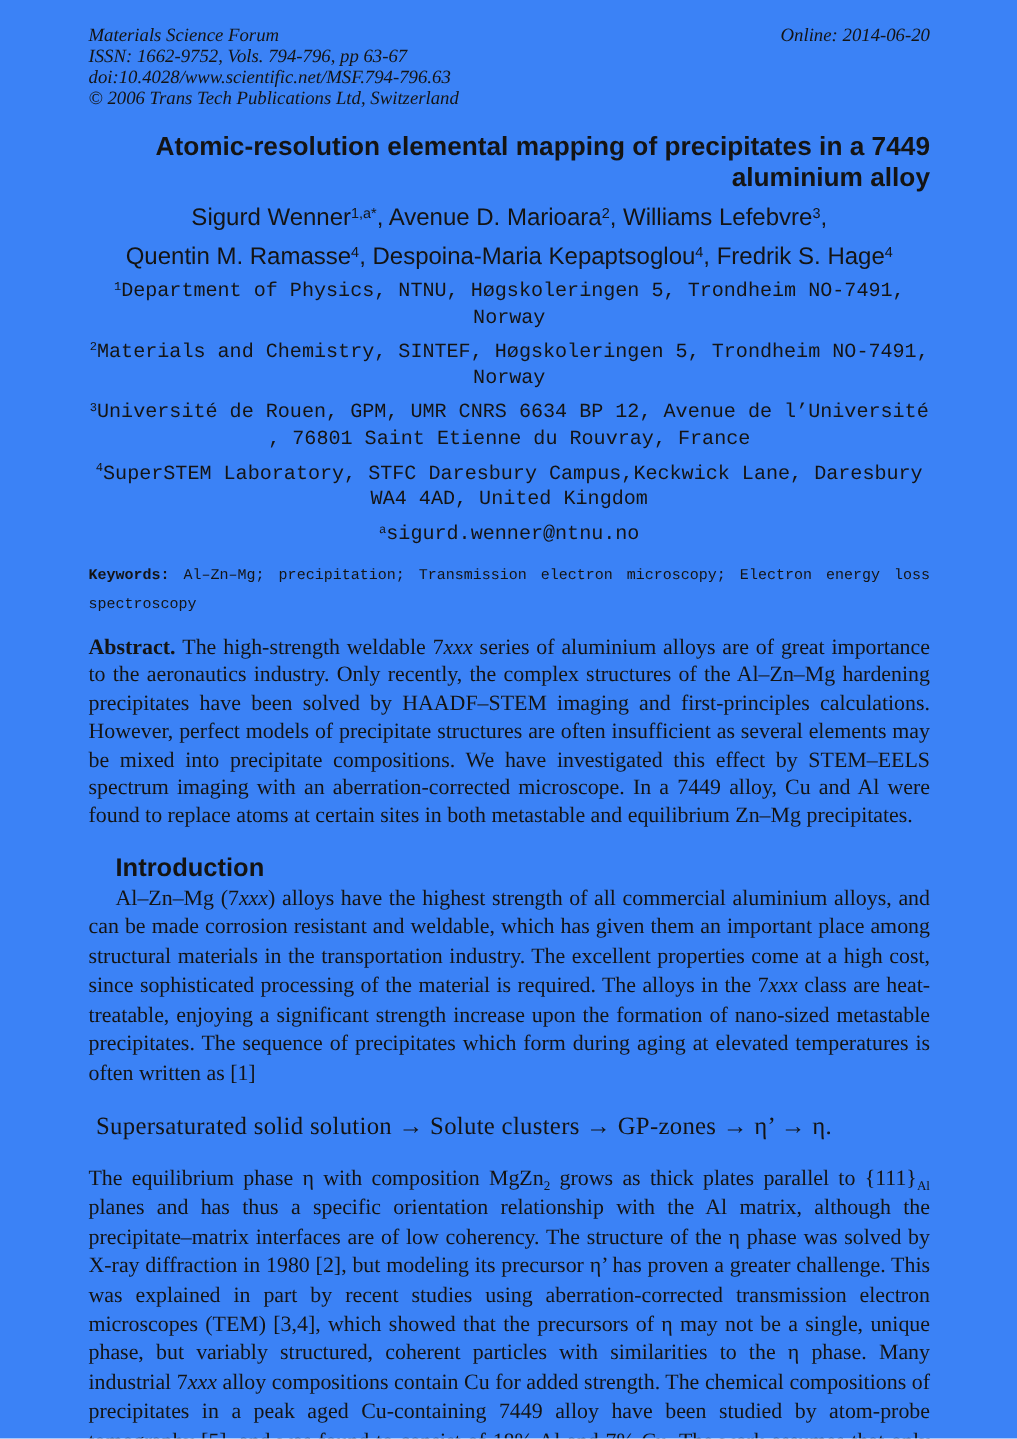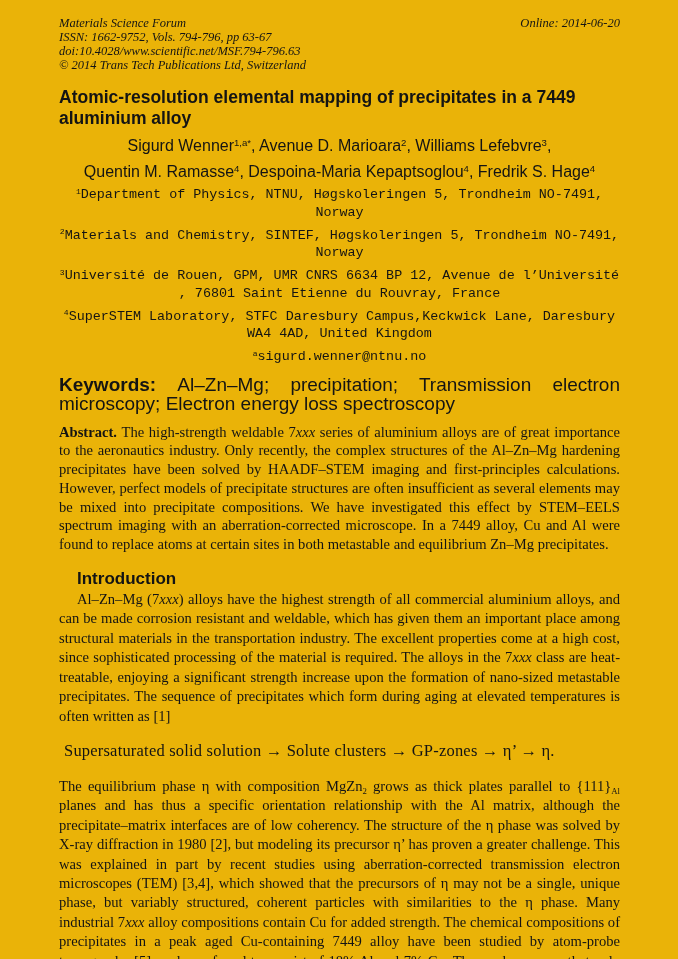--- a/index.html
+++ b/index.html
@@ -1,48 +1,48 @@
 <!DOCTYPE html>
 <html><head>
 <meta charset="utf-8">
 <style>
   html,body{margin:0;padding:0;background:#ffffff;}
   .page{
     position:relative;
     width:678px;height:959px;
     box-sizing:border-box;
     padding:16px 58px 0 59px;
-    background:#eab308;
+    background:#3b82f6;
     color:#141414;
     font-family:"Liberation Serif", serif;
     overflow:hidden;
   }
   
   .header{display:flex;justify-content:space-between;align-items:flex-start;
     font-style:italic;font-size:12.5px;line-height:14px;}
   .header-left div{white-space:nowrap;}
   .header-right{white-space:nowrap;}
   
-  .title{margin:15px 0 0;text-align:left;
+  .title{margin:15px 0 0;text-align:right;
     font-family:"Liberation Sans", sans-serif;
     font-size:17.5px;line-height:21px;font-weight:bold;}
   .tline{display:block;}
   
   .authors{margin-top:4px;text-align:center;
     font-family:"Liberation Sans", sans-serif;
     font-size:16px;line-height:25.5px;}
   
   .affils{margin-top:2px;text-align:center;
     font-family:Liberation Mono, monospace;
     font-size:13.4px;line-height:17.5px;}
   .affil{margin-bottom:5.5px;}
   .affil:last-child{margin-bottom:0;}
   
-  .keywords{margin:9px 0 0;font-family:Liberation Sans, sans-serif;
-    font-size:19px;line-height:19px;text-align:justify;}
+  .keywords{margin:9px 0 0;font-family:Liberation Mono, monospace;
+    font-size:10px;line-height:19px;text-align:justify;}
   
   .abstract{margin:10px 0 0;font-size:14.6px;line-height:18.8px;text-align:justify;}
   .section-heading{margin:15px 18px 0;font-size:17px;line-height:19px;font-weight:bold;
     font-family:Liberation Sans, sans-serif;}
   .body-par{margin:2px 0 0;font-size:14.6px;line-height:19.4px;text-align:justify;}
   .indent{text-indent:18px;}
   .equation{margin:14px 0 15px;font-size:16.5px;line-height:22px;padding-left:5px;
     letter-spacing:0.2px;}
   sup{font-size:60%;line-height:0;position:relative;top:-0.5em;vertical-align:baseline;}
   sub{font-size:60%;line-height:0;position:relative;top:0.3em;vertical-align:baseline;}
@@ -50,21 +50,21 @@
 </head>
 <body>
 
 <div class="page">
 
   <div class="header">
     <div class="header-left">
       <div>Materials Science Forum</div>
       <div>ISSN: 1662-9752, Vols. 794-796, pp 63-67</div>
       <div>doi:10.4028/www.scientific.net/MSF.794-796.63</div>
-      <div>© 2014 Trans Tech Publications Ltd, Switzerland</div>
+      <div>© 2006 Trans Tech Publications Ltd, Switzerland</div>
     </div>
     <div class="header-right">Online: 2014-06-20</div>
   </div>
 
   <h1 class="title">
     <span class="tline">Atomic-resolution elemental mapping of precipitates in a 7449</span>
     <span class="tline">aluminium alloy</span>
   </h1>
 
   <div class="authors">

